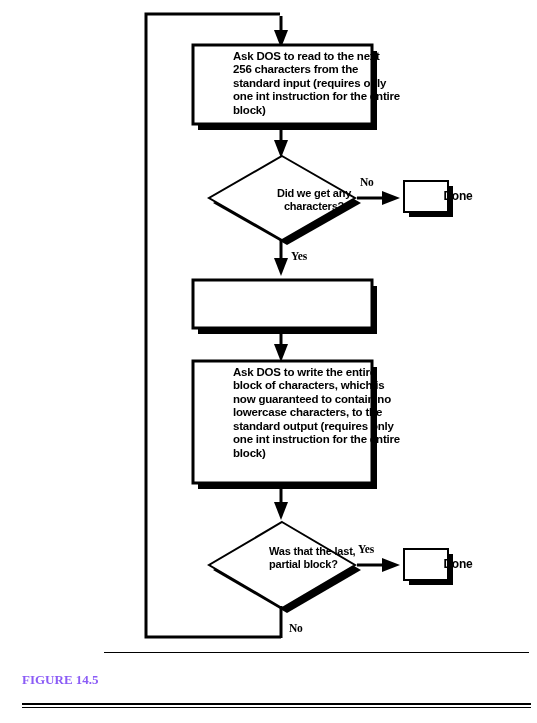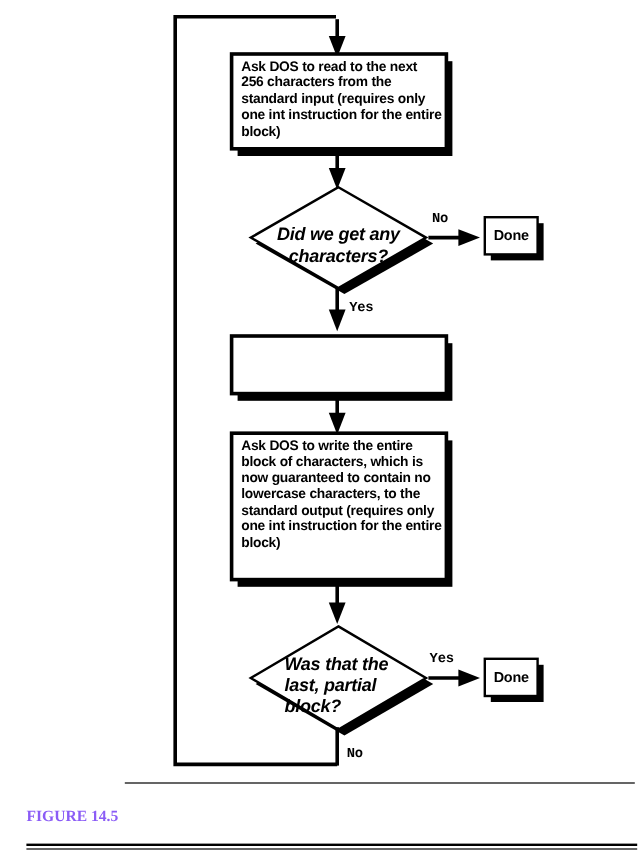--- a/index.html
+++ b/index.html
@@ -31,46 +31,46 @@
   }
 
   
   .node-text {
     position: absolute;
     font-family: "Liberation Sans", sans-serif;
     font-weight: bold;
     color: #000000;
     line-height: 1.17;
     white-space: pre-line;
+    margin-left: 32px;
   }
 
   .proc-text {
     font-size: 11.5px;
     letter-spacing: -0.2px;
     text-align: left;
   }
 
   .diamond-text {
-    font-size: 15px;
-    letter-spacing: -0.2px;
-    font-style: italic;
+    font-size: 11px;
+    letter-spacing: -0.2px;
   }
 
   .diamond-text.centered { text-align: center; }
   .diamond-text.leftal   { text-align: left; }
 
   .terminal-text {
     font-size: 12px;
     letter-spacing: -0.2px;
     text-align: center;
   }
 
   .edge-label {
     position: absolute;
-    font-family: Liberation Mono, monospace;
+    font-family: Liberation Serif, serif;
     font-weight: bold;
     font-size: 11.5px;
     color: #000000;
     letter-spacing: -0.2px;
   }
 
   
   #caption-block {
     position: absolute;
     left: 0;

